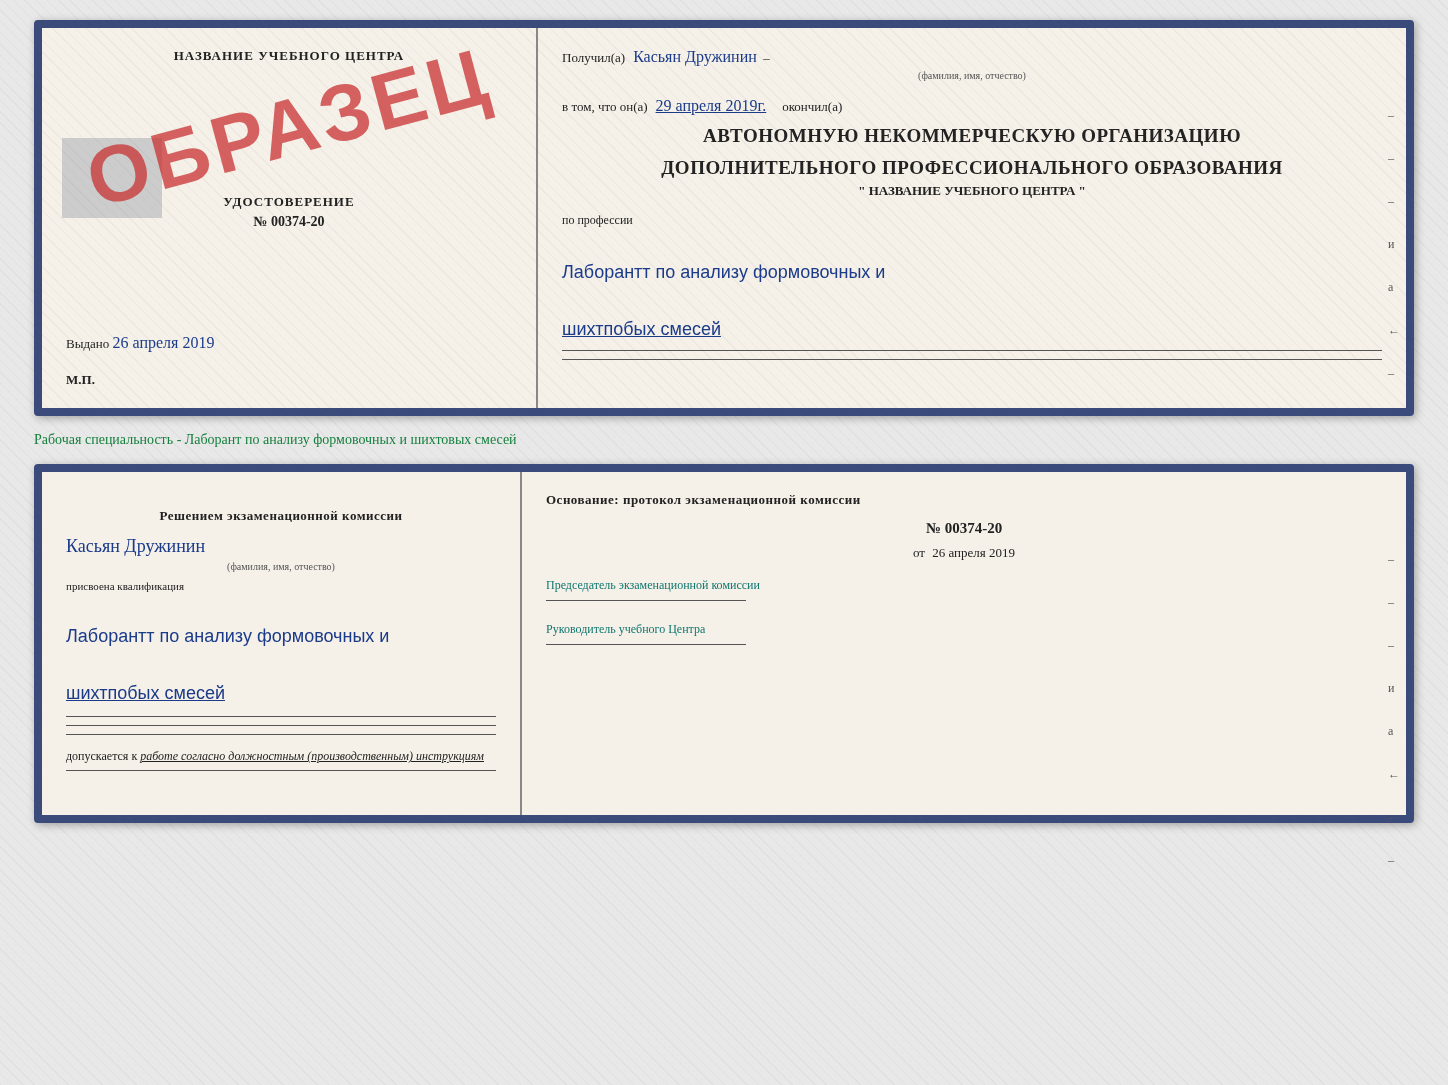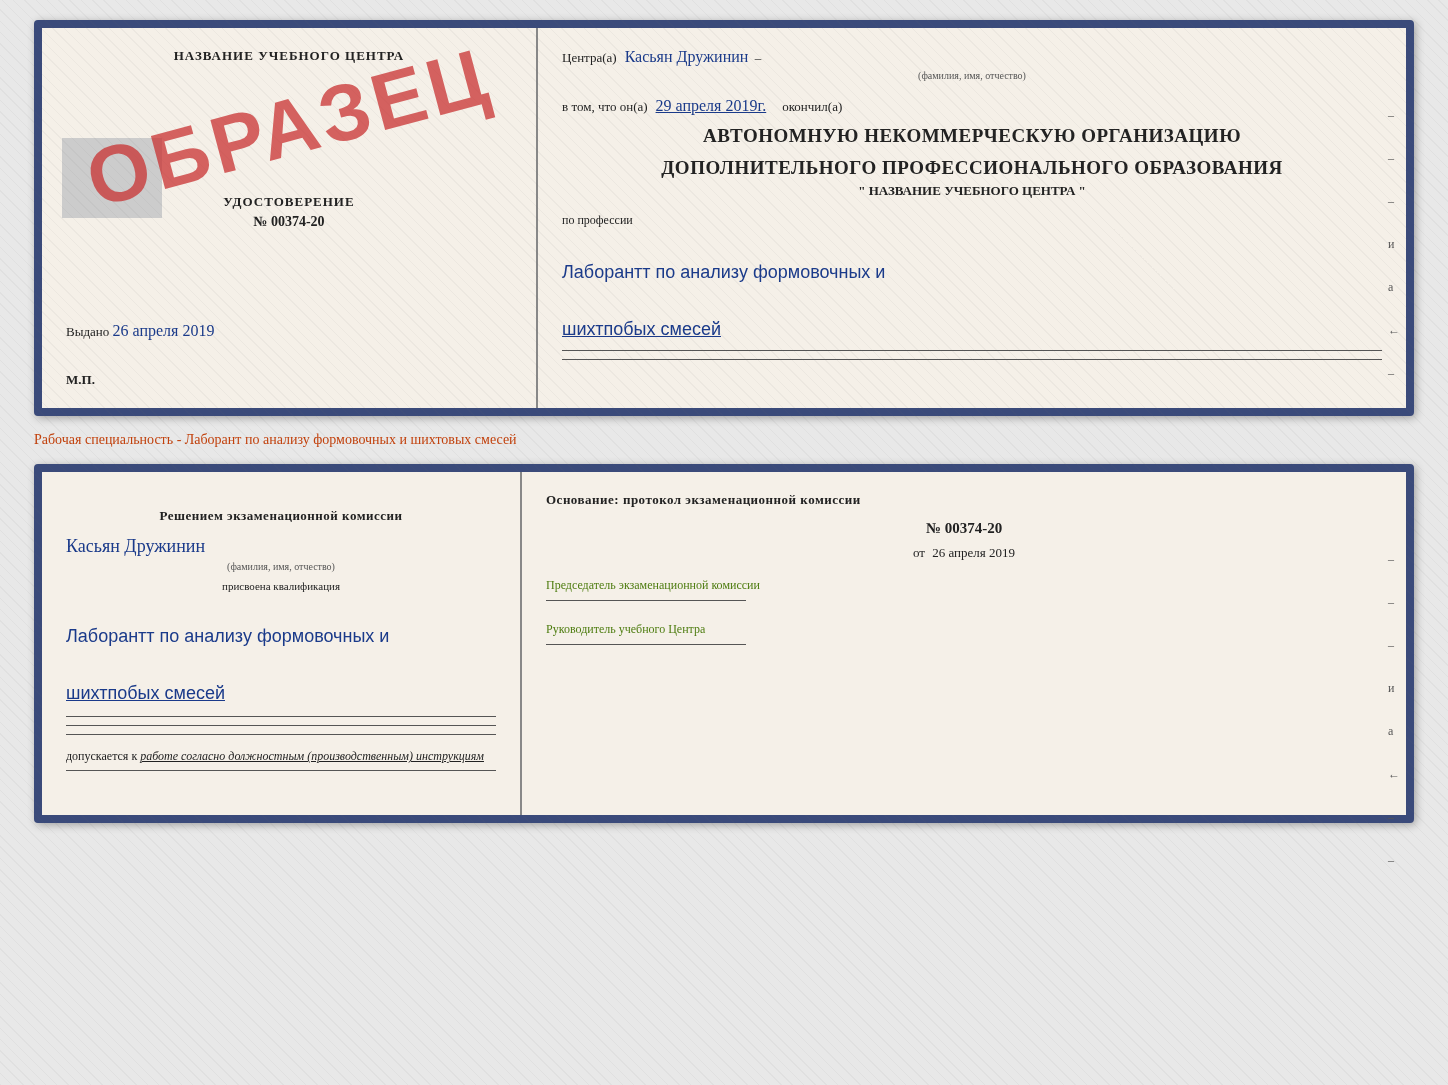--- a/index.html
+++ b/index.html
@@ -100,21 +100,21 @@
       width: 100px;
       height: 80px;
       background: #ccc;
       position: absolute;
       top: 110px;
       left: 20px;
     }
 
     .vudano-line {
       position: absolute;
-      bottom: 68px;
+      bottom: 56px;
       left: 24px;
       font-size: 13px;
       color: #222;
     }
 
     .mp-line {
       position: absolute;
       bottom: 20px;
       left: 24px;
       font-size: 13px;
@@ -188,21 +188,21 @@
       display: flex;
       flex-direction: column;
       gap: 28px;
       color: #555;
       font-size: 12px;
     }
 
     
     .separator-label {
       font-size: 14px;
-      color: #c2410c;
+      color: #15803d;
       padding: 4px 0;
       width: 1380px;
       text-align: left;
     }
 
     
     .bottom-doc {
       background: #f5f0e8;
       border: 8px solid #3a4a7a;
       border-radius: 4px;
@@ -238,21 +238,20 @@
     }
 
     .bottom-lines {
       border-bottom: 1px solid #555;
       margin: 8px 0;
     }
 
     .kval-label {
       font-size: 11px;
       color: #222;
-      text-align: center;
       margin: 8px 0 2px;
     }
 
     .italic-text {
       font-style: italic;
       font-size: 12px;
       color: #222;
     }
 
     .right-side-marks {
@@ -276,21 +275,21 @@
 
     .from-date {
       font-size: 13px;
       text-align: center;
       color: #222;
       margin-bottom: 16px;
     }
 
     .sig-label {
       font-size: 12px;
-      color: #4d7c0f;
+      color: #0f766e;
       margin-top: 14px;
       line-height: 1.4;
     }
 
     .sig-line {
       border-bottom: 1px solid #555;
       width: 200px;
       margin: 6px 0;
     }
 
@@ -331,21 +330,21 @@
     <div class="vudano-line">
       <span>Выдано</span>
       <span class="handwritten">26 апреля 2019</span>
     </div>
 
     <div class="mp-line">М.П.</div>
   </div>
 
   <div class="doc-right">
     <div class="right-row">
-      <span class="label-text">Центра(а)</span>
+      <span class="label-text">Получил(а)</span>
       <span class="handwritten" style="margin-left:8px;">Касьян Дружинин</span>
       &nbsp;&nbsp;–
     </div>
     <div class="small-label">(фамилия, имя, отчество)</div>
 
     <div class="right-row" style="margin-top:16px;">
       <span class="label-text">в том, что он(а)</span>
       <span class="handwritten" style="margin-left:8px; text-decoration: underline;">29 апреля 2019г.</span>
       <span style="margin-left:16px;">окончил(а)</span>
     </div>

